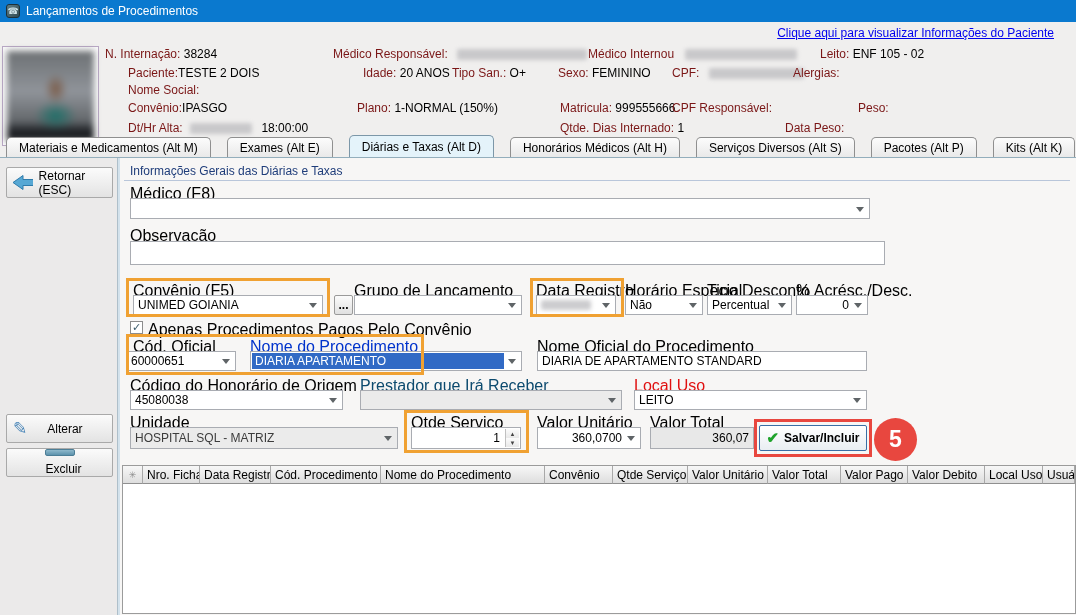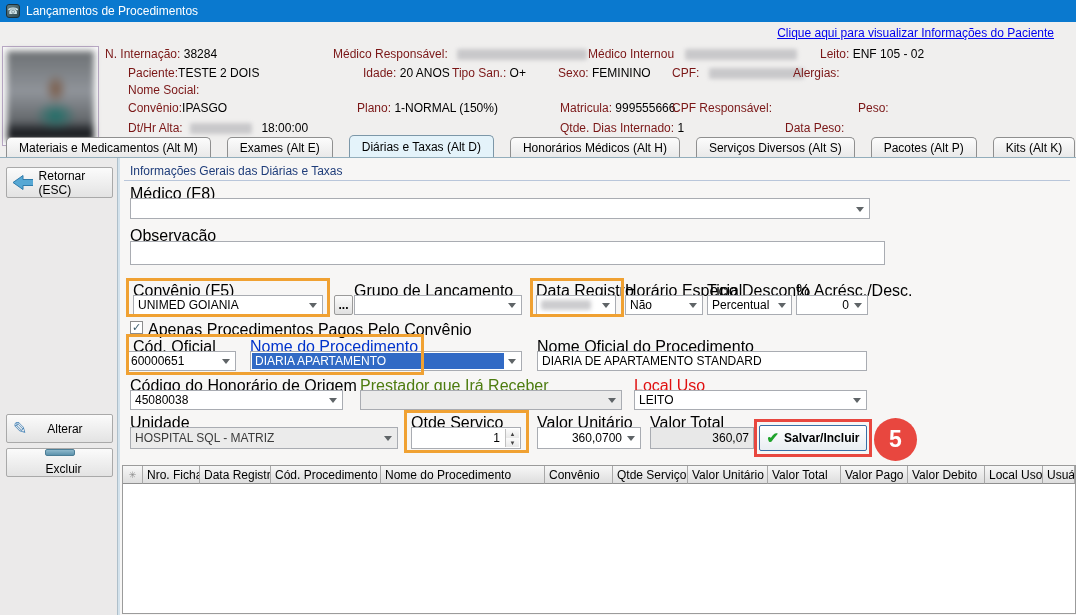--- a/index.html
+++ b/index.html
@@ -46,21 +46,21 @@
   .sbtn.excluir { top:290px; height:29px;flex-direction:column; }
   .pencil { color:#4a86b8; font-size:17px; transform:rotate(0deg); }
   .bar-ico { width:30px; height:10px; border-radius:2px; background:linear-gradient(#8fb9cc,#5d93ad); border:1px solid #4c7e96; }
   
   .form { position:absolute; left:118px; top:0; width:958px; height:458px; background:#f7f6f5; border-left:2px solid #d3e2ec; }
   .gtitle { position:absolute; left:10px; top:6px; color:#1f3d7a; font-size:12px; }
   .gline { position:absolute; left:4px; top:22px; width:946px; height:1px; background:#b9c6da; }
   .flbl { position:absolute; font-size:16px; color:#000; white-space:nowrap; }
   .flbl.blue { color:#0033cc; }
   .flbl.red { color:#e01010; }
-  .flbl.dis { color:#4d7c0f; }
+  .flbl.dis { color:#0c4a6e; }
   .field { position:absolute; background:#fff; border:1px solid #a9acb2; display:flex; align-items:center;
     padding:0 4px; font-size:12px; white-space:nowrap; overflow:hidden; }
   .combo { padding-right:18px; }
   .combo .arr { position:absolute; right:5px; top:50%; margin-top:-2px; width:0; height:0;
     border-left:4px solid transparent; border-right:4px solid transparent; border-top:5px solid #5f6467; }
   .field.dis { background:#ebebeb; color:#3c3c3c; }
   .field.ro { background:#e8e8e8; }
   .right { justify-content:flex-end; }
   .selcell { position:absolute; left:1px; top:1px; bottom:1px; right:17px; background:#316ac5; color:#fff;
     display:flex; align-items:center; padding:0 3px; }

